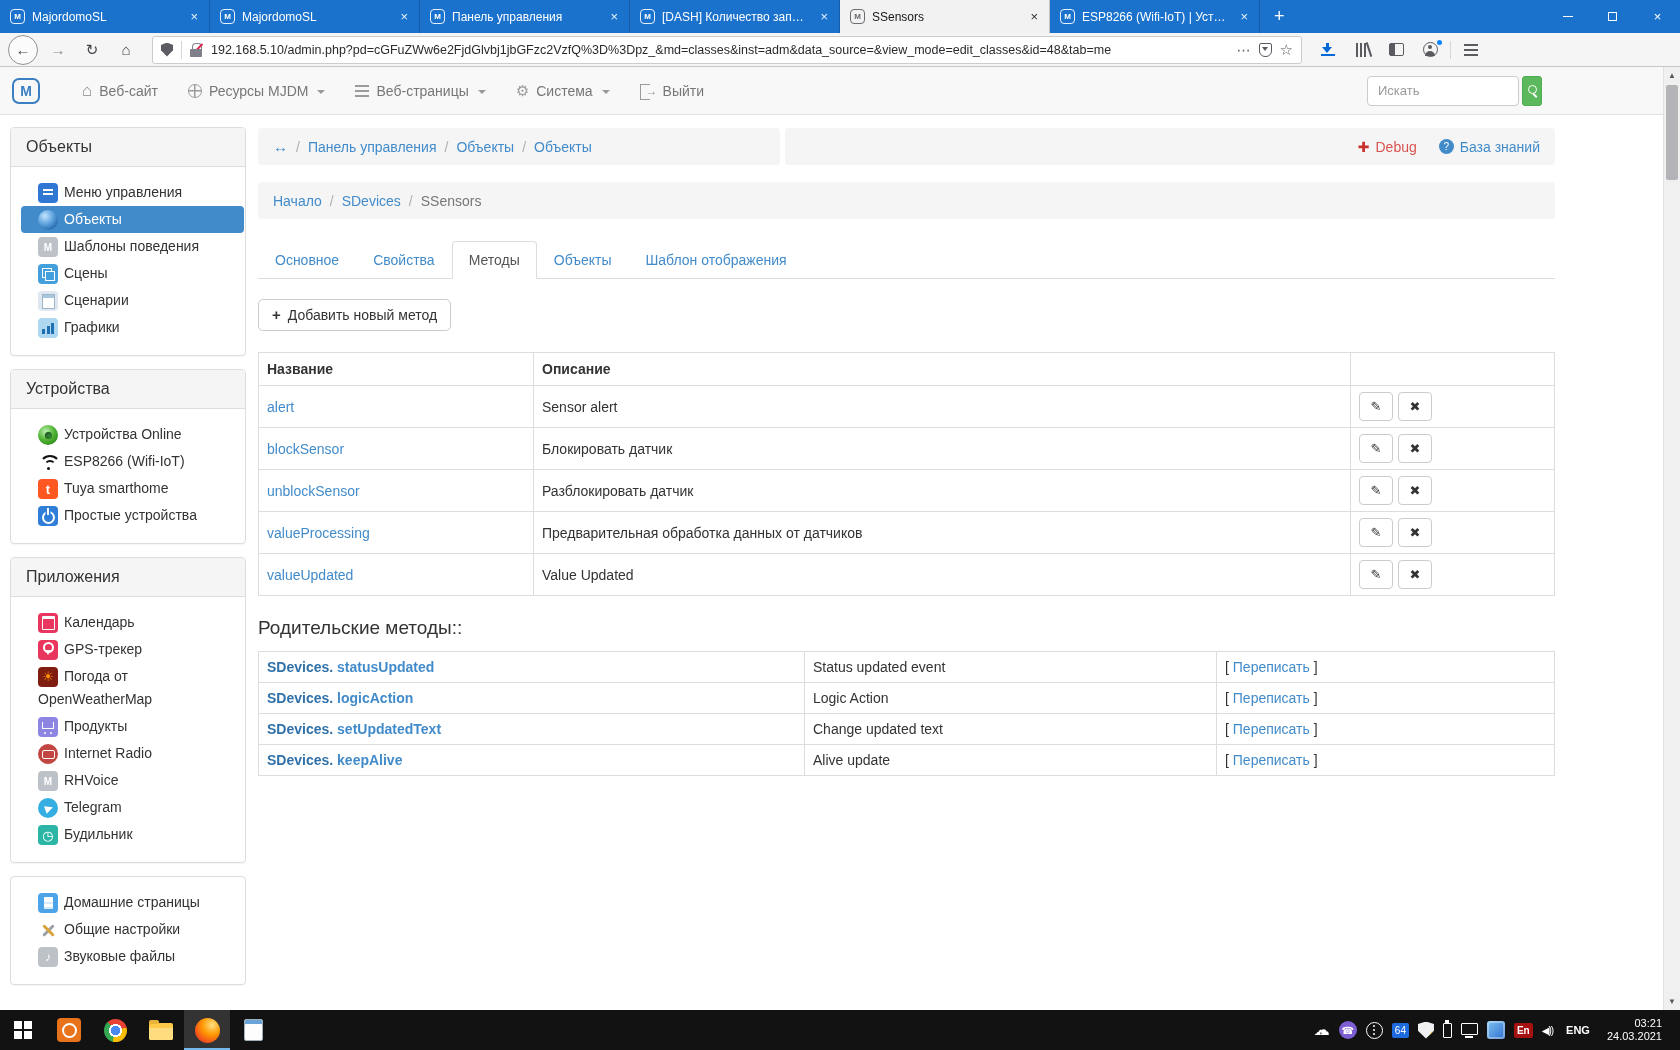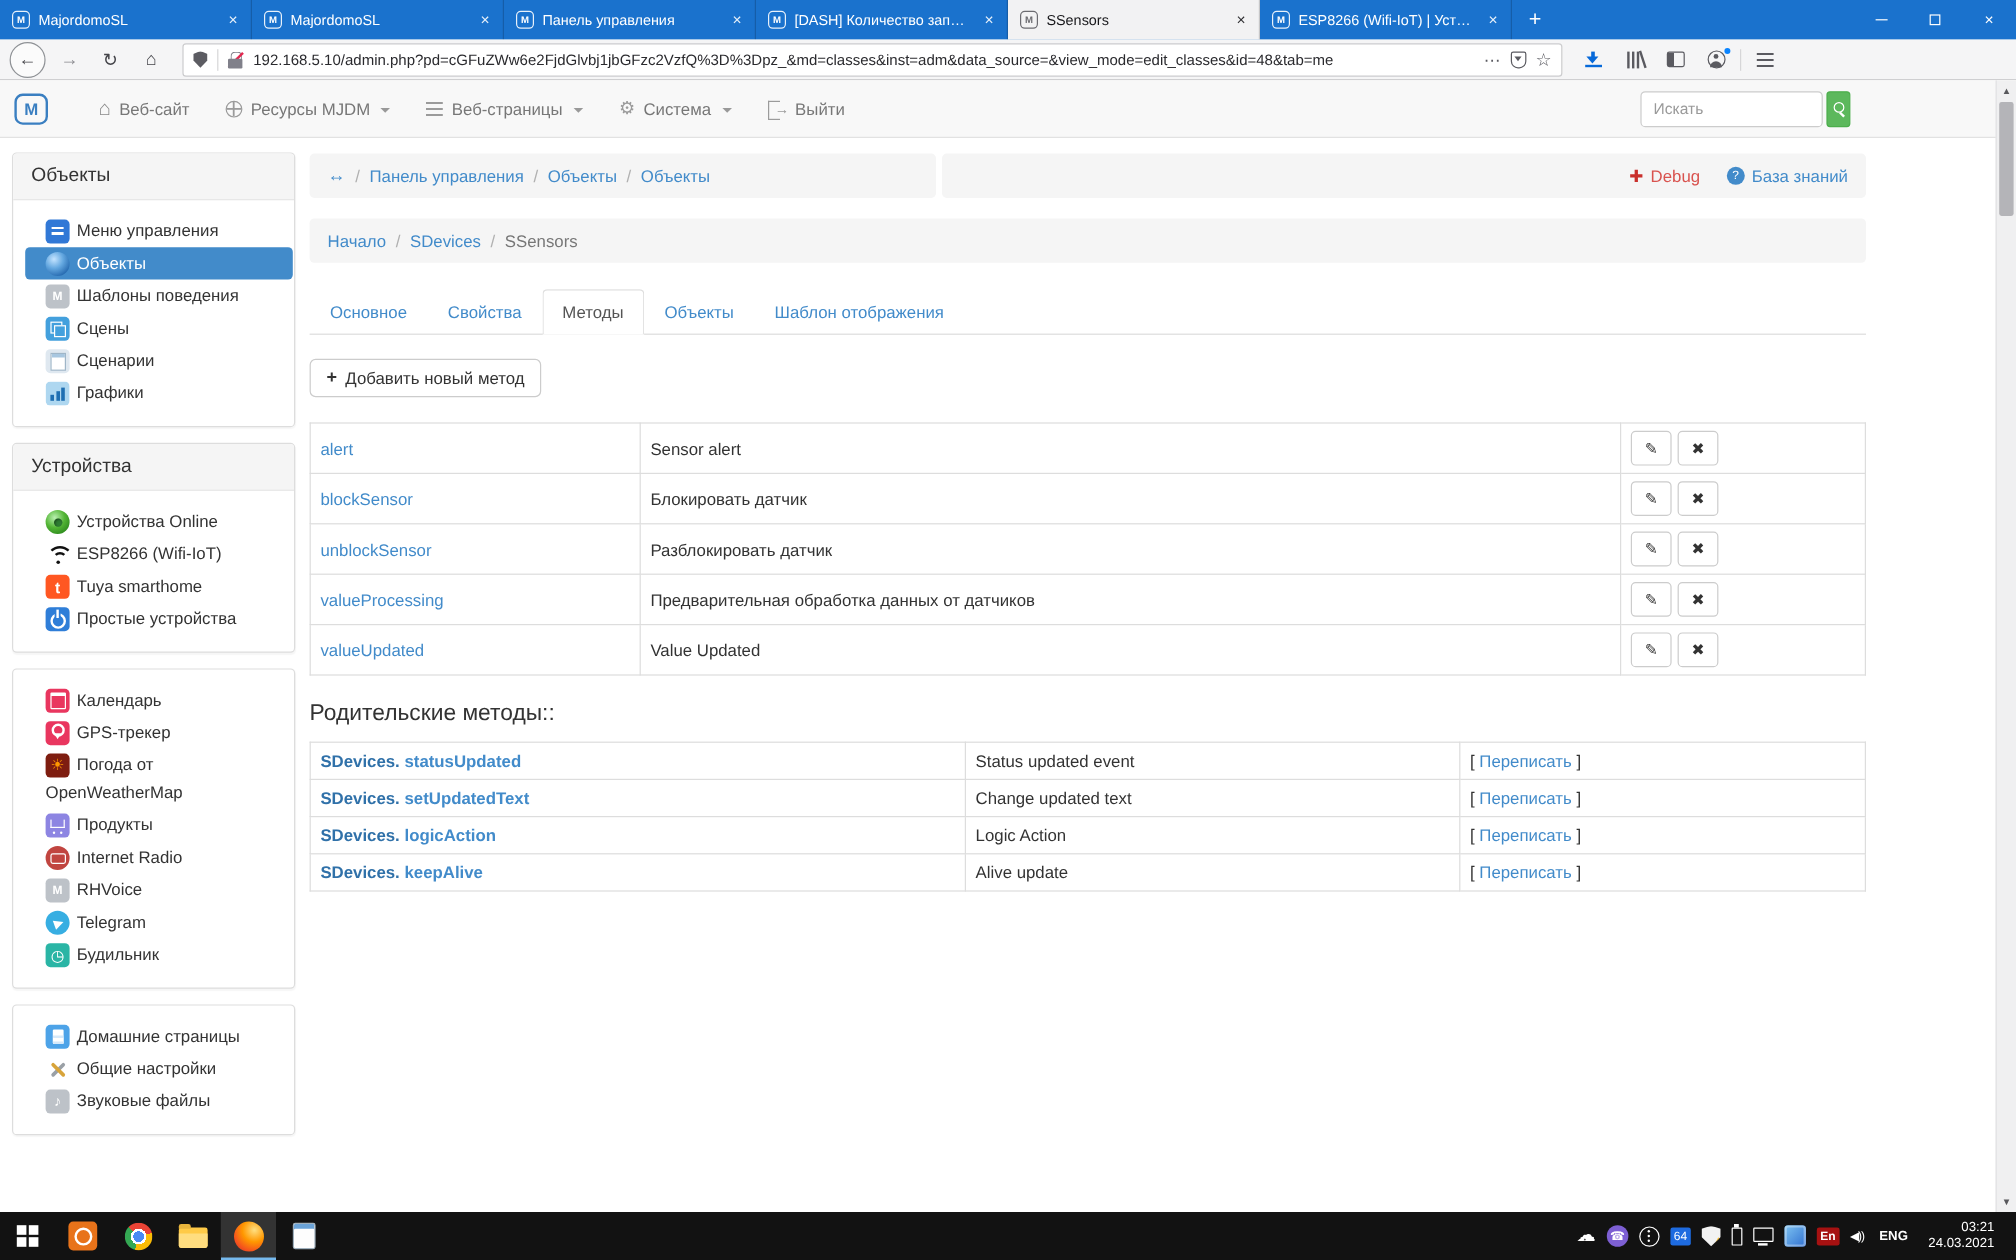--- a/index.html
+++ b/index.html
@@ -377,20 +377,21 @@
               <span>Tuya smarthome</span>
             </a>
           <a class="s-item">
               <span class="ti i-power"></span>
               <span>Простые устройства</span>
             </a>
         </div>
       </div>
 
       <div class="panel">
+        <div class="panel-h">Приложения</div>
         <div class="panel-b">
           <a class="s-item">
               <span class="ti i-cal"></span>
               <span>Календарь</span>
             </a>
           <a class="s-item">
               <span class="ti i-gps"></span>
               <span>GPS-трекер</span>
             </a>
           <a class="s-item s-2line">
@@ -486,20 +487,25 @@
           <span>Добавить новый метод</span>
         </a>
 
       <table class="grid methods">
         <colgroup>
             <col style="width:275px">
             <col>
             <col style="width:204px">
           </colgroup>
         <tbody>
+            <tr>
+          <th>Название</th>
+          <th>Описание</th>
+          <th></th>
+        </tr>
         <tr>
           <td><a class="cell-link">alert</a></td>
           <td>Sensor alert</td>
           <td class="actions"><a class="mini-btn">
                   <span>✎</span>
                 </a><a class="mini-btn">
                   <span>✖</span>
                 </a></td>
         </tr>
         <tr>
@@ -549,27 +555,27 @@
             <col style="width:412px">
             <col>
           </colgroup>
         <tbody>
             <tr>
           <td><a><span class="pm-cls">SDevices.</span> <span class="pm-name">statusUpdated</span></a></td>
           <td>Status updated event</td>
           <td><span class="pm-br">[</span> <a class="pm-action">Переписать</a> <span class="pm-br">]</span></td>
         </tr>
         <tr>
+          <td><a><span class="pm-cls">SDevices.</span> <span class="pm-name">logicAction</span></a></td>
+          <td>Logic Action</td>
+          <td><span class="pm-br">[</span> <a class="pm-action">Переписать</a> <span class="pm-br">]</span></td>
+        </tr>
+        <tr>
           <td><a><span class="pm-cls">SDevices.</span> <span class="pm-name">setUpdatedText</span></a></td>
           <td>Change updated text</td>
-          <td><span class="pm-br">[</span> <a class="pm-action">Переписать</a> <span class="pm-br">]</span></td>
-        </tr>
-        <tr>
-          <td><a><span class="pm-cls">SDevices.</span> <span class="pm-name">logicAction</span></a></td>
-          <td>Logic Action</td>
           <td><span class="pm-br">[</span> <a class="pm-action">Переписать</a> <span class="pm-br">]</span></td>
         </tr>
         <tr>
           <td><a><span class="pm-cls">SDevices.</span> <span class="pm-name">keepAlive</span></a></td>
           <td>Alive update</td>
           <td><span class="pm-br">[</span> <a class="pm-action">Переписать</a> <span class="pm-br">]</span></td>
         </tr>
       </tbody>
         </table>
 

